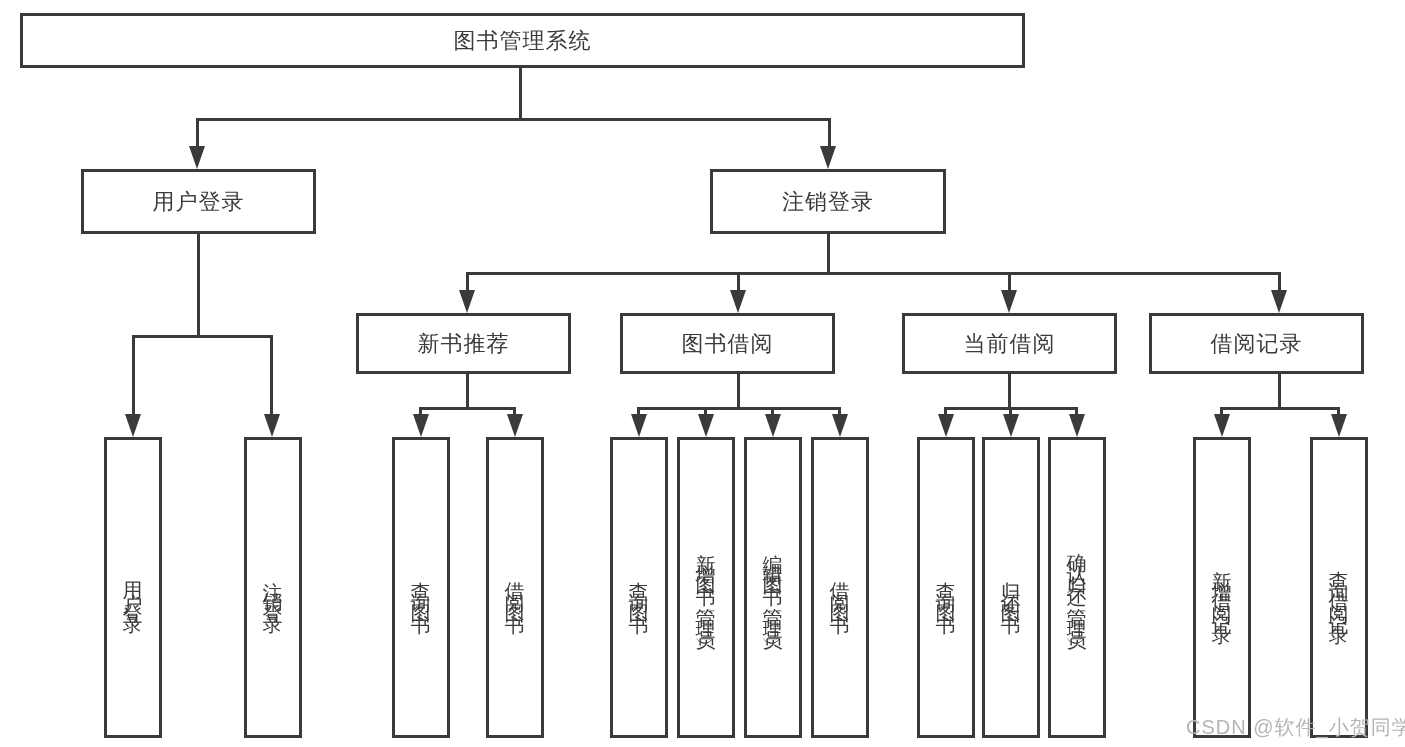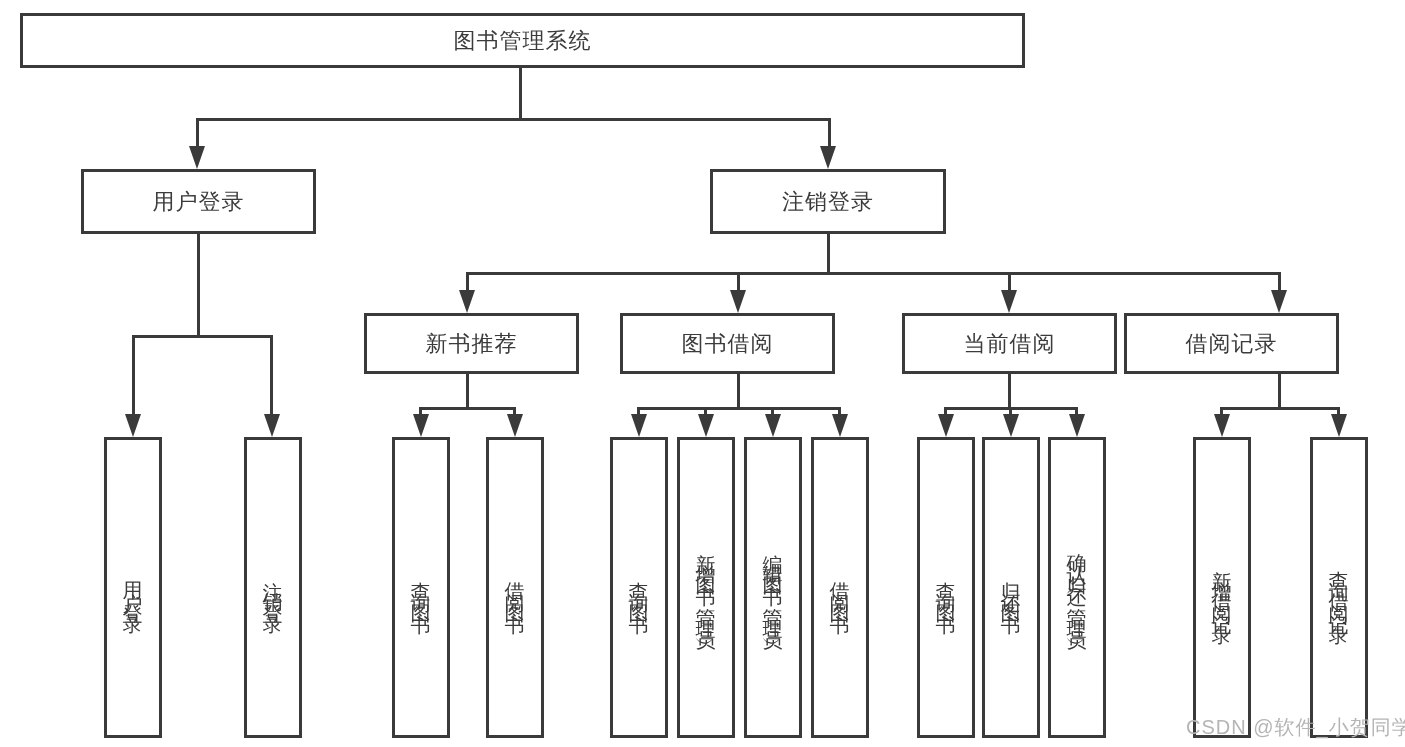--- a/index.html
+++ b/index.html
@@ -52,33 +52,33 @@
   </div>
 
   <div class="box hbox" style="left:81px;top:169px;width:235px;height:65px;">
     <span>用户登录</span>
   </div>
 
   <div class="box hbox" style="left:710px;top:169px;width:236px;height:65px;">
     <span>注销登录</span>
   </div>
 
-  <div class="box hbox" style="left:364px;top:313px;width:215px;height:61px;">
+  <div class="box hbox" style="left:356px;top:313px;width:215px;height:61px;">
     <span>新书推荐</span>
   </div>
 
   <div class="box hbox" style="left:620px;top:313px;width:215px;height:61px;">
     <span>图书借阅</span>
   </div>
 
   <div class="box hbox" style="left:902px;top:313px;width:215px;height:61px;align-items:center;">
     <span>当前借阅</span>
   </div>
 
-  <div class="box hbox" style="left:1124px;top:313px;width:215px;height:61px;text-align:center;">
+  <div class="box hbox" style="left:1149px;top:313px;width:215px;height:61px;text-align:center;">
     <span>借阅记录</span>
   </div>
 
   <div class="box leaf" style="left:104px;">
     <span>用户登录</span>
   </div>
   <div class="box leaf" style="left:244px;">
     <span>注销登录</span>
   </div>
   <div class="box leaf" style="left:392px;">

